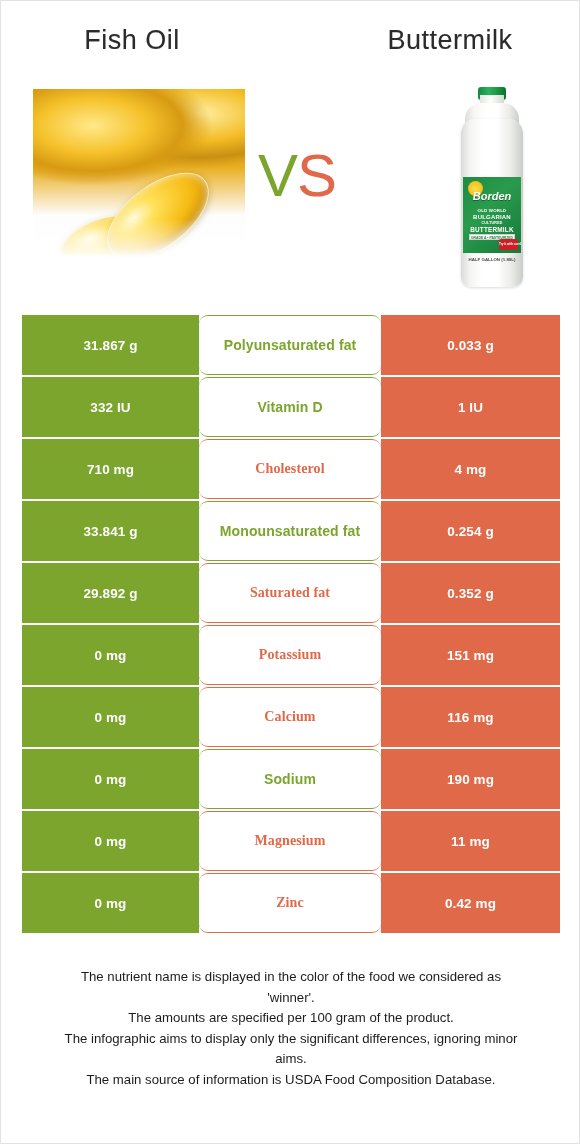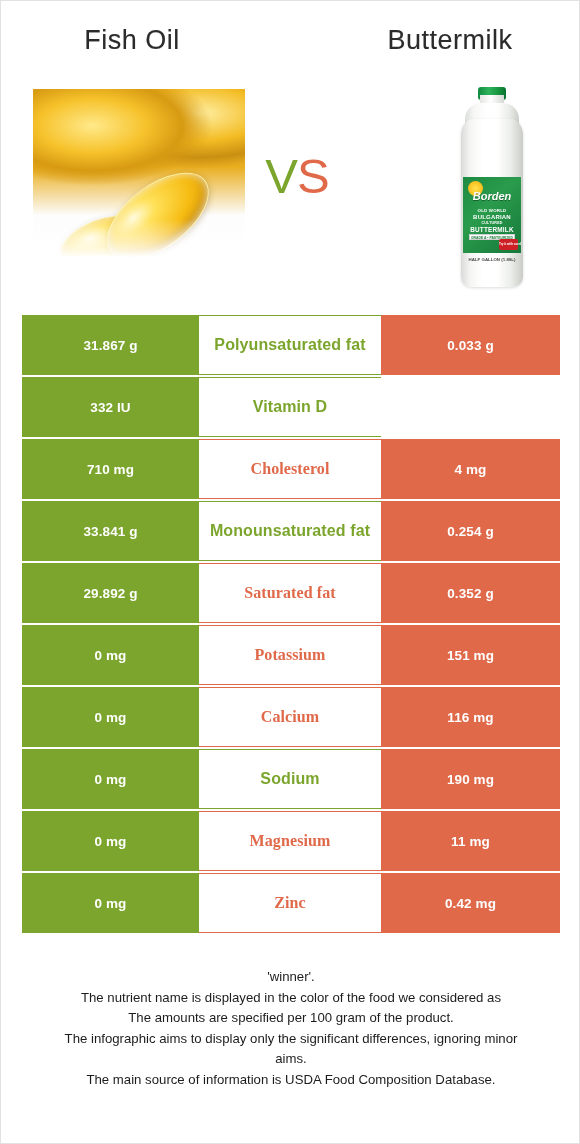--- a/index.html
+++ b/index.html
@@ -97,21 +97,21 @@
 
   
   #vs {
     position: absolute;
     left: 236px;
     top: 58px;
     width: 120px;
     text-align: center;
     font-family: "Liberation Sans", sans-serif;
     font-weight: 300;
-    font-size: 49px;
+    font-size: 60px;
     line-height: 66px;
     letter-spacing: -1px;
     z-index: 6;
   }
   #vs-v { color: #7ba52c; }
   #vs-s { color: #e0694a; }
 
   
   #buttermilk-photo {
     position: absolute;
@@ -257,24 +257,25 @@
     white-space: nowrap;
   }
   .cell-left {
     width: 177px;
     background: #7ba52c;
     color: #ffffff;
   }
   .cell-mid {
     width: 182px;
     background: #ffffff;
-    font-size: 16px;
+    font-size: 14px;
     font-weight: bold;
     border-top: 1px solid #7ba52c;
     border-bottom: 1px solid #7ba52c;
+    border-radius: 9px;
   }
   .cell-mid.win-red {
     border-top-color: #e0694a;
     border-bottom-color: #e0694a;
     font-family: Liberation Serif, serif;
   }
   .cell-mid.win-green { color: #7ba52c; }
   .cell-mid.win-red   { color: #e0694a; }
   .cell-right {
     width: 179px;
@@ -343,20 +344,21 @@
 
   <div id="table">
       <div class="row">
         <div class="cell cell-left">31.867 g</div>
         <div class="cell cell-mid win-green">Polyunsaturated fat</div>
         <div class="cell cell-right">0.033 g</div>
       </div>
       <div class="row">
         <div class="cell cell-left">332 IU</div>
         <div class="cell cell-mid win-green">Vitamin D</div>
+        <div class="cell cell-right">1 IU</div>
       </div>
       <div class="row">
         <div class="cell cell-left">710 mg</div>
         <div class="cell cell-mid win-red">Cholesterol</div>
         <div class="cell cell-right">4 mg</div>
       </div>
       <div class="row">
         <div class="cell cell-left">33.841 g</div>
         <div class="cell cell-mid win-green">Monounsaturated fat</div>
         <div class="cell cell-right">0.254 g</div>
@@ -387,21 +389,21 @@
         <div class="cell cell-right">11 mg</div>
       </div>
       <div class="row">
         <div class="cell cell-left">0 mg</div>
         <div class="cell cell-mid win-red">Zinc</div>
         <div class="cell cell-right">0.42 mg</div>
       </div>
     </div>
 
   <div id="footer">
+    <p>The nutrient name is displayed in the color of the food we considered as</p>
     <p>'winner'.</p>
-    <p>The nutrient name is displayed in the color of the food we considered as</p>
     <p>The amounts are specified per 100 gram of the product.</p>
     <p>The infographic aims to display only the significant differences, ignoring minor</p>
     <p>aims.</p>
     <p>The main source of information is USDA Food Composition Database.</p>
   </div>
 
 </div>
 
 </body></html>

